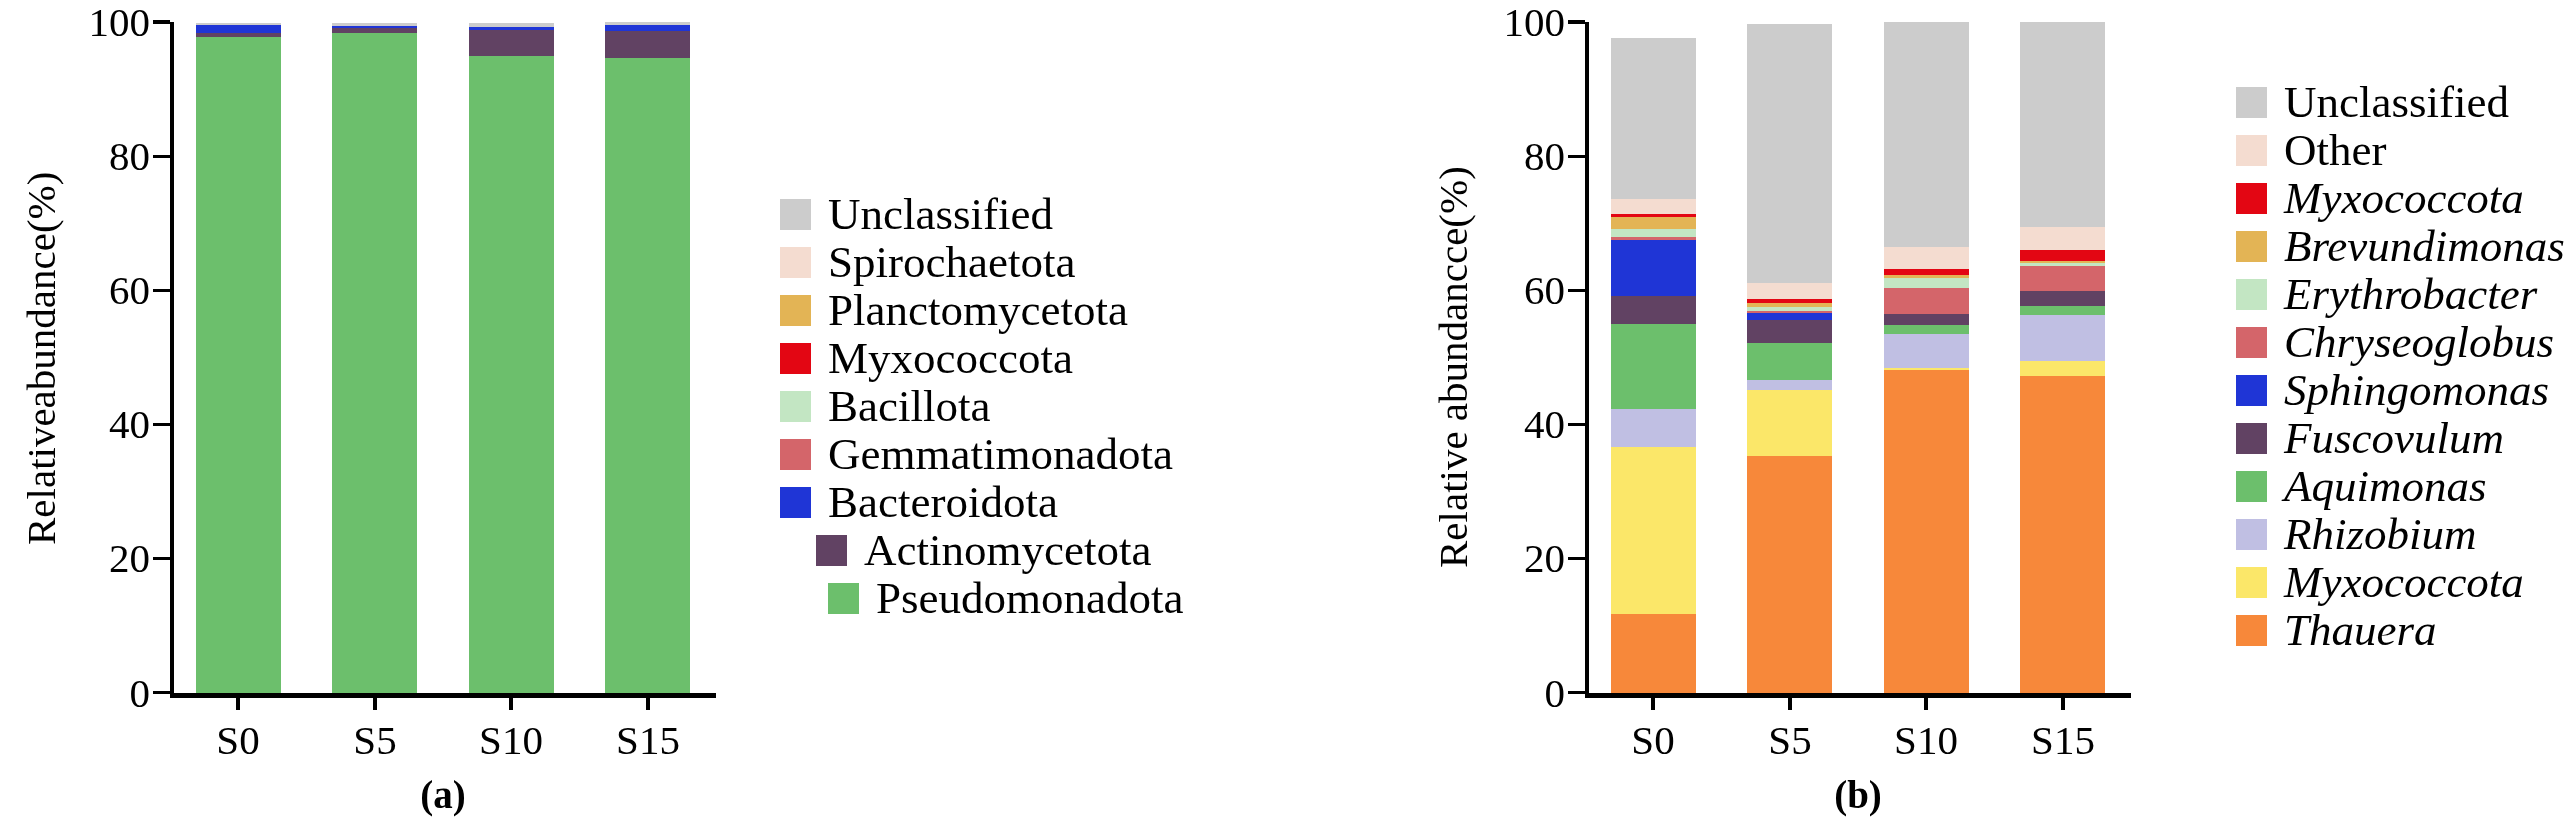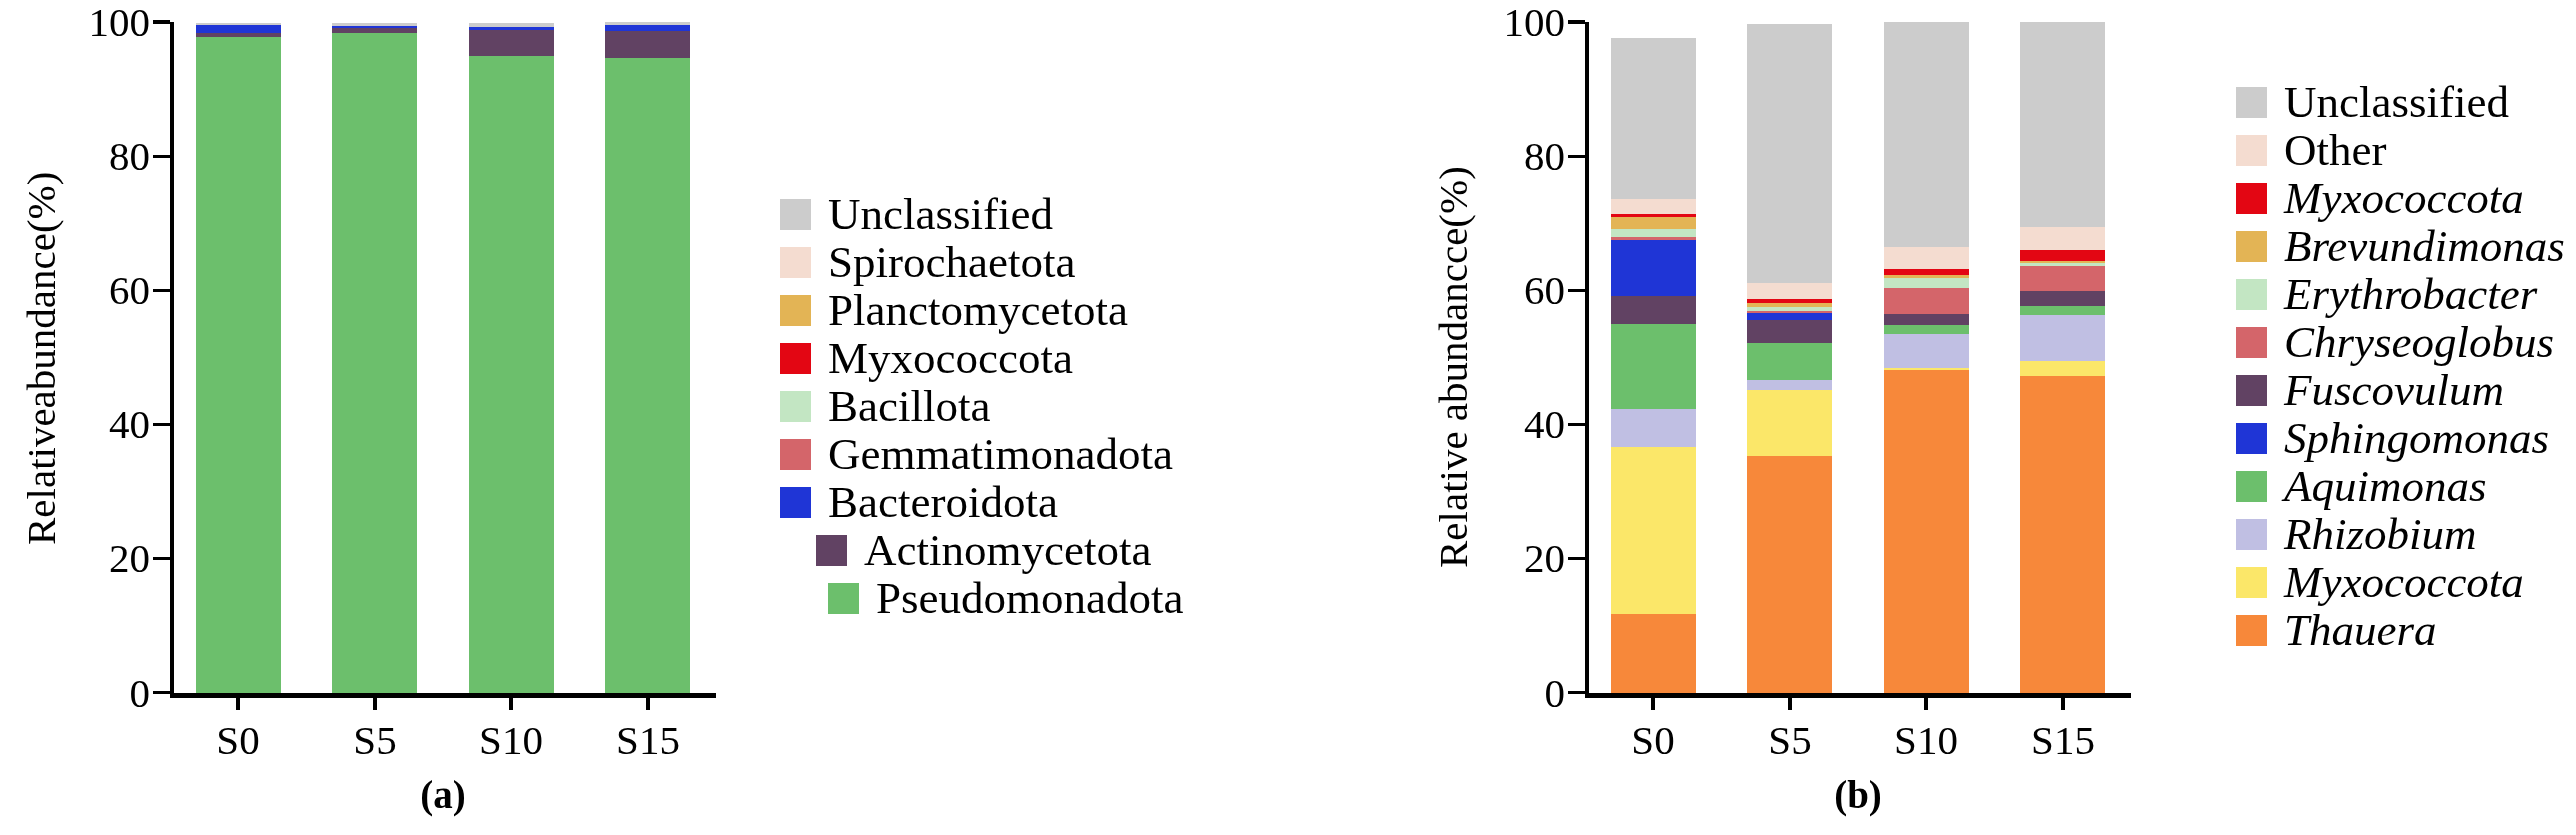--- a/index.html
+++ b/index.html
@@ -258,28 +258,28 @@
         </div>
         <div class="legend-item" style="height: 48px;">
           <span class="swatch" style="background: rgb(195, 230, 195);"></span>
           <span class="legend-label ital">Erythrobacter</span>
         </div>
         <div class="legend-item" style="height: 48px;">
           <span class="swatch" style="background: rgb(212, 101, 106);"></span>
           <span class="legend-label ital">Chryseoglobus</span>
         </div>
         <div class="legend-item" style="height: 48px;">
+          <span class="swatch" style="background: rgb(31, 53, 214);"></span>
+          <span class="legend-label ital">Sphingomonas</span>
+        </div>
+        <div class="legend-item" style="height: 48px;">
           <span class="swatch" style="background: rgb(97, 66, 99);"></span>
           <span class="legend-label ital">Fuscovulum</span>
         </div>
         <div class="legend-item" style="height: 48px;">
-          <span class="swatch" style="background: rgb(31, 53, 214);"></span>
-          <span class="legend-label ital">Sphingomonas</span>
-        </div>
-        <div class="legend-item" style="height: 48px;">
           <span class="swatch" style="background: rgb(108, 191, 108);"></span>
           <span class="legend-label ital">Aquimonas</span>
         </div>
         <div class="legend-item" style="height: 48px;">
           <span class="swatch" style="background: rgb(192, 191, 227);"></span>
           <span class="legend-label ital">Rhizobium</span>
         </div>
         <div class="legend-item" style="height: 48px;">
           <span class="swatch" style="background: rgb(251, 231, 105);"></span>
           <span class="legend-label ital">Myxococcota</span>

